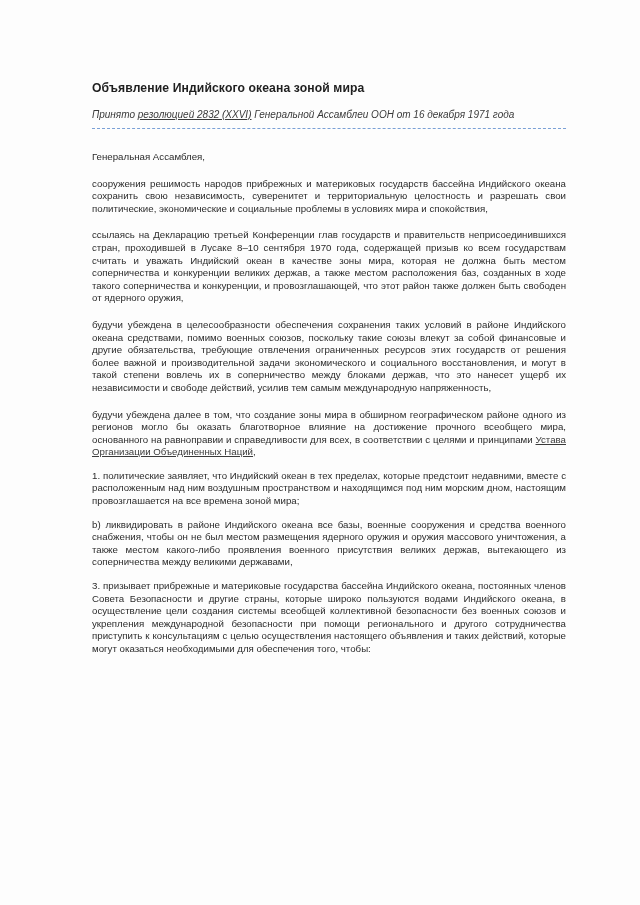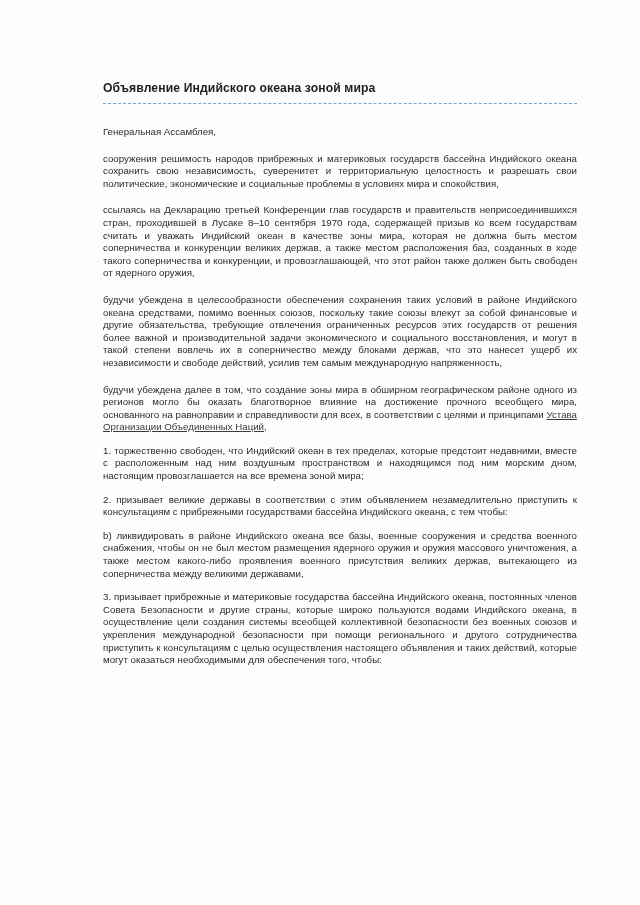--- a/index.html
+++ b/index.html
@@ -10,21 +10,21 @@
     body {
       width: 640px;
       height: 905px;
       overflow: hidden;
       position: relative;
       font-family: "Liberation Sans", "DejaVu Sans", sans-serif;
       color: #2b2b2b;
     }
     .page {
       position: absolute;
-      left: 103px;
+      left: 92px;
       top: 80px;
       width: 474px;
     }
     .doc-title {
       font-size: 12.2px;
       font-weight: bold;
       color: #1f1f1f;
       margin: 0;
       height: 16px;
       line-height: 16px;
@@ -63,20 +63,23 @@
       margin-bottom: 11px;
     }
     .it { }
   </style>
 </head>
 <body>
 
 <div class="page">
   <h1 class="doc-title">Объявление Индийского океана зоной мира</h1>
 
+  <div class="doc-subtitle">
+    <span>Принято </span><a class="doc-link">резолюцией 2832 (XXVI)</a><span> Генеральной Ассамблеи ООН от 16 декабря 1971 года</span>
+  </div>
 
   <div class="separator"></div>
 
   <div class="body-text">
     <p class="para it">Генеральная Ассамблея,</p>
 
     <p class="para">
       <span class="it">сооружения</span><span> решимость народов прибрежных и материковых государств бассейна Индийского океана сохранить свою независимость, суверенитет и территориальную целостность и разрешать свои политические, экономические и социальные проблемы в условиях мира и спокойствия,</span>
     </p>
 
@@ -88,26 +91,23 @@
       <span class="it">будучи убеждена</span><span> в целесообразности обеспечения сохранения таких условий в районе Индийского океана средствами, помимо военных союзов, поскольку такие союзы влекут за собой финансовые и другие обязательства, требующие отвлечения ограниченных ресурсов этих государств от решения более важной и производительной задачи экономического и социального восстановления, и могут в такой степени вовлечь их в соперничество между блоками держав, что это нанесет ущерб их независимости и свободе действий, усилив тем самым международную напряженность,</span>
     </p>
 
 
 
     <p class="para tight">
       <span class="it">будучи убеждена далее</span><span> в том, что создание зоны мира в обширном географическом районе одного из регионов могло бы оказать благотворное влияние на достижение прочного всеобщего мира, основанного на равноправии и справедливости для всех, в соответствии с целями и принципами </span><a class="doc-link">Устава Организации Объединенных Наций</a><span>,</span>
     </p>
 
     <p class="para tight">
-      <span>1. </span><span class="it">торжественно свободен</span><span>, что Индийский океан в тех пределах, которые предстоит недавними, вместе с расположенным над ним воздушным пространством и находящимся под ним морским дном, настоящим провозглашается на все времена зоной мира;</span>
+      <span>1. </span><span class="it">политические заявляет</span><span>, что Индийский океан в тех пределах, которые предстоит недавними, вместе с расположенным над ним воздушным пространством и находящимся под ним морским дном, настоящим провозглашается на все времена зоной мира;</span>
     </p>
 
-    <p class="para tight">
-      <span class="it">2. </span><span class="it">призывает</span><span> великие державы в соответствии с этим объявлением незамедлительно приступить к консультациям с прибрежными государствами бассейна Индийского океана, с тем чтобы:</span>
-    </p>
 
 
     <p class="para tight">
       <span class="it">b) </span><span>ликвидировать в районе Индийского океана все базы, военные сооружения и средства военного снабжения, чтобы он не был местом размещения ядерного оружия и оружия массового уничтожения, а также местом какого-либо проявления военного присутствия великих держав, вытекающего из соперничества между великими державами,</span>
     </p>
 
     <p class="para tight">
       <span>3. </span><span class="it">призывает</span><span> прибрежные и материковые государства бассейна Индийского океана, постоянных членов Совета Безопасности и другие страны, которые широко пользуются водами Индийского океана, в осуществление цели создания системы всеобщей коллективной безопасности без военных союзов и укрепления международной безопасности при помощи регионального и другого сотрудничества приступить к консультациям с целью осуществления настоящего объявления и таких действий, которые могут оказаться необходимыми для обеспечения того, чтобы:</span>
     </p>
   </div>

